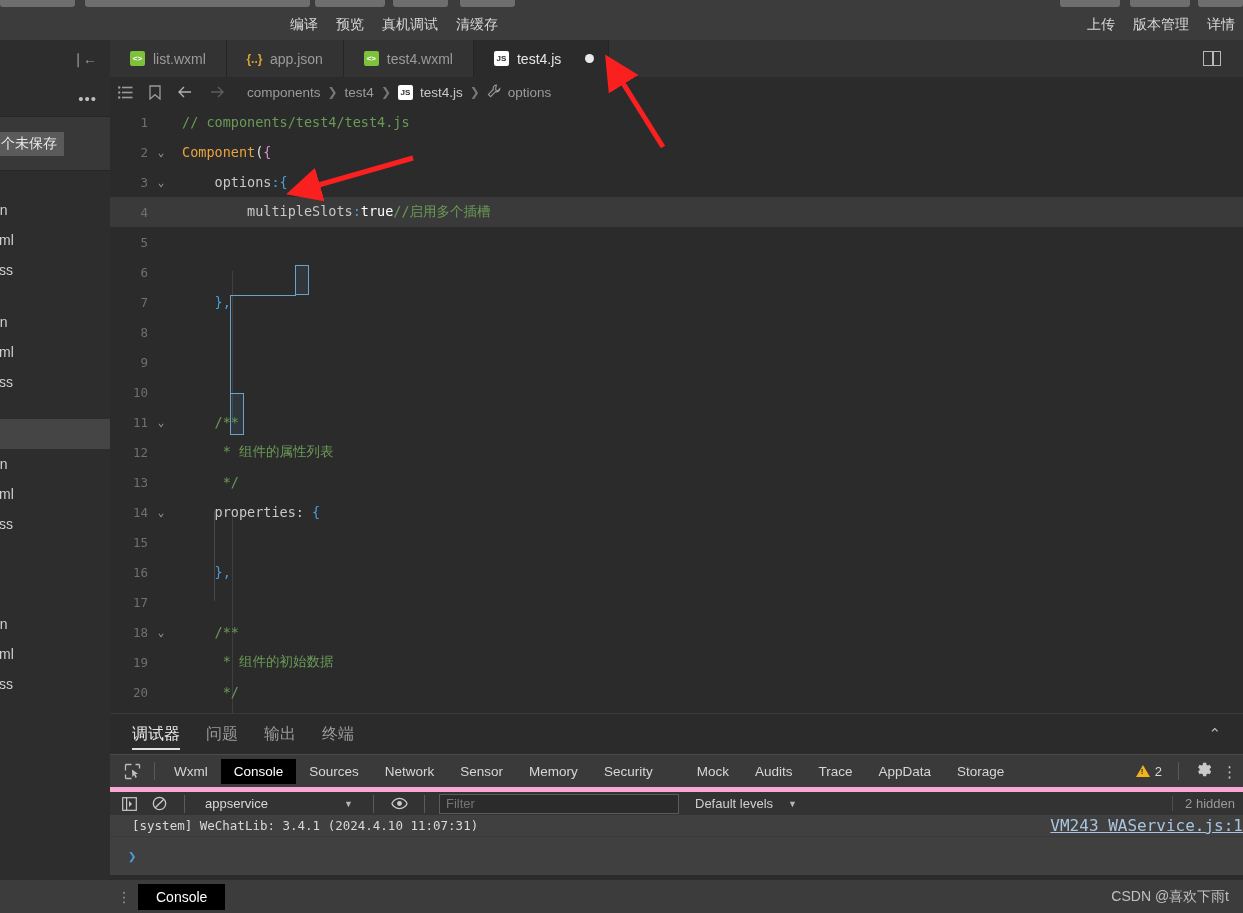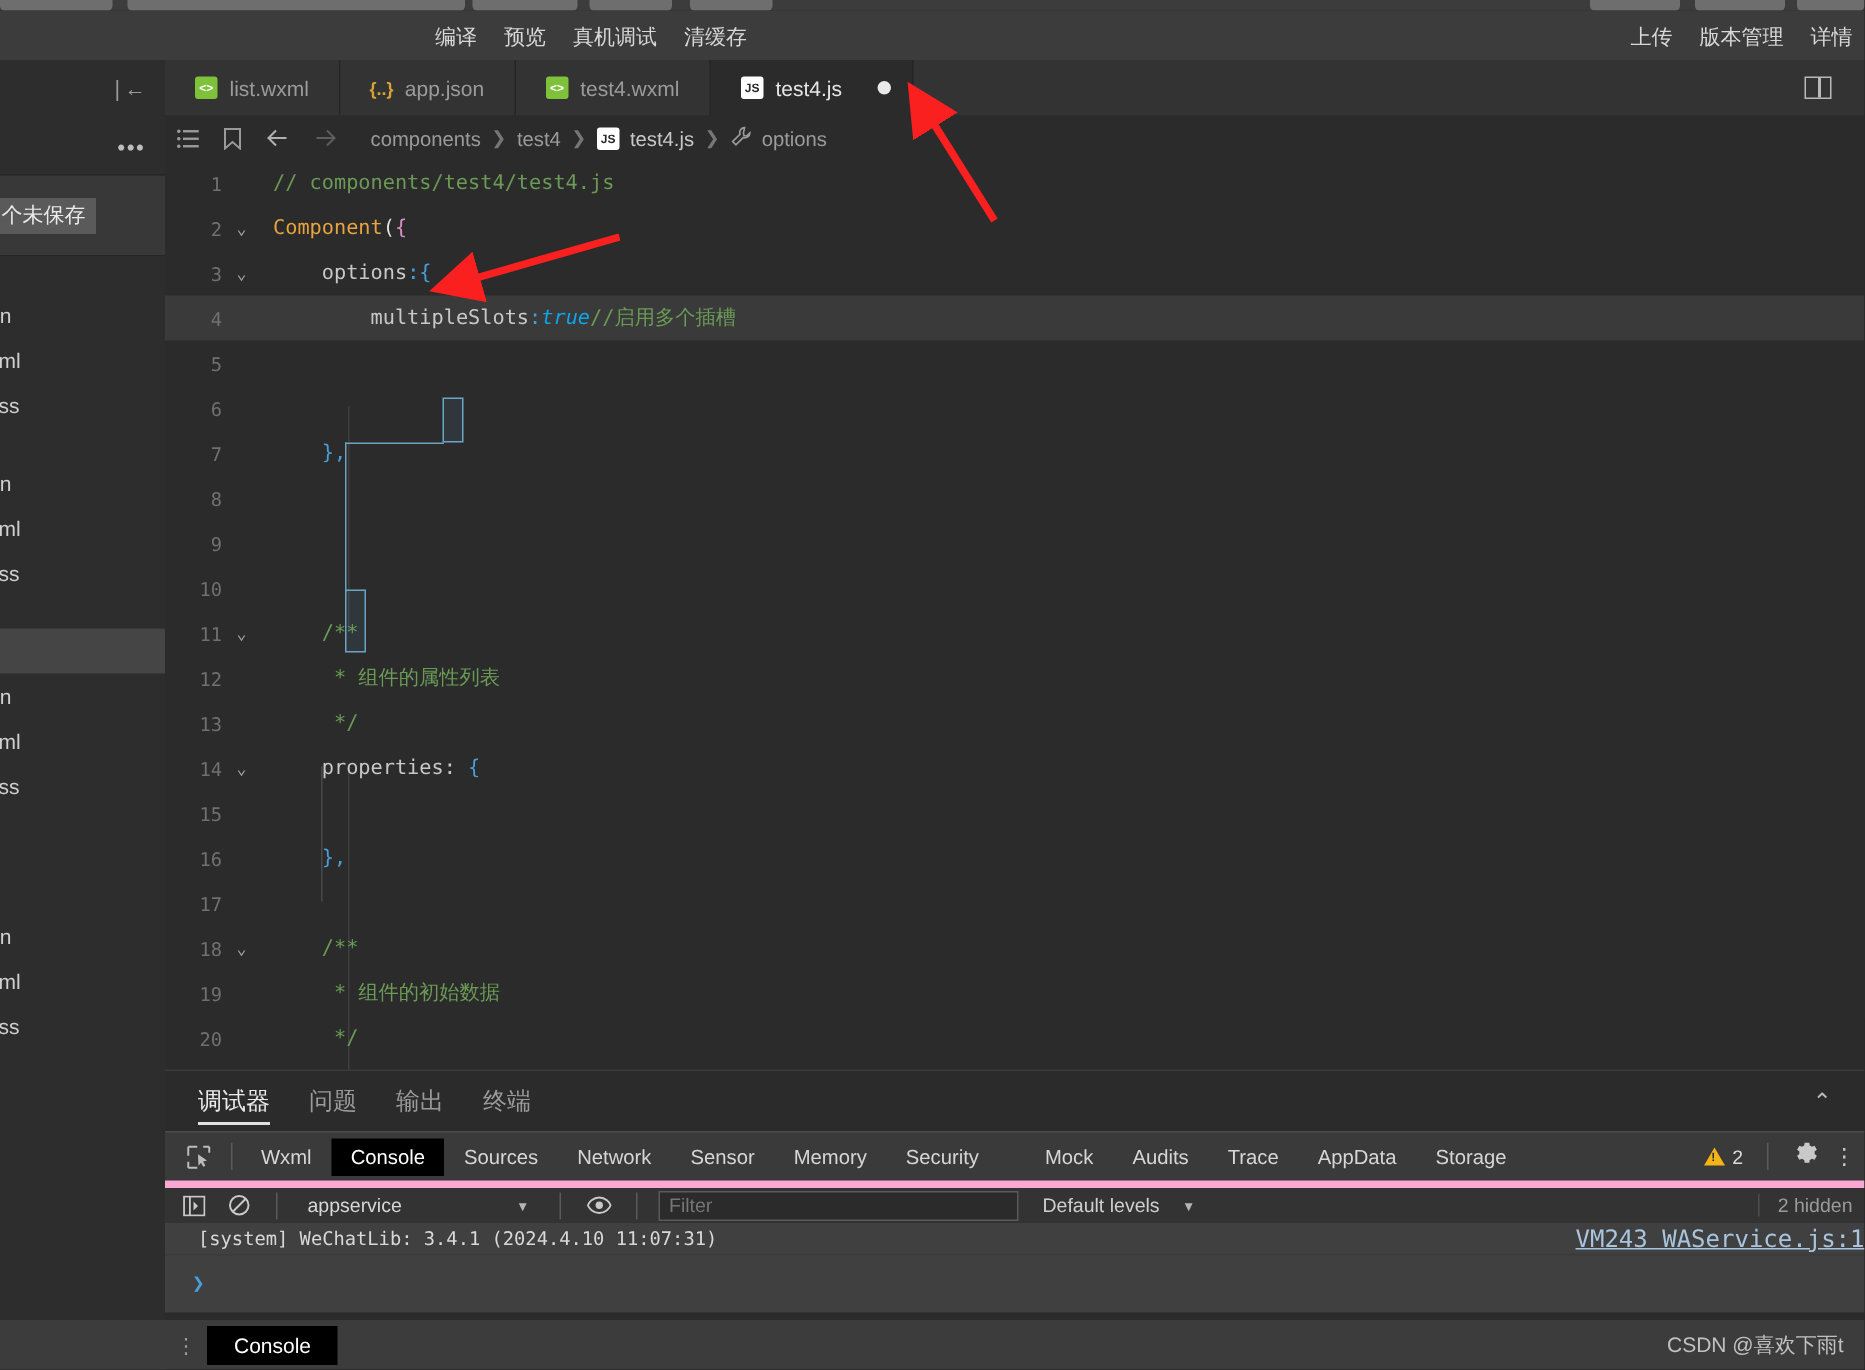--- a/index.html
+++ b/index.html
@@ -113,21 +113,21 @@
   .ln { width: 38px; flex: 0 0 38px; text-align: right; color: #707070; font-size: 12.5px; }
   .fold { width: 26px; flex: 0 0 26px; text-align: center; color: #a5a5a5; font-size: 11px; }
   .code { padding-left: 8px; color: #c8c8c8; }
   .ind { display: inline-block; }
   .c-comment { color: #6a9a56; }
   .c-fn { color: #e8a33d; }
   .c-punct { color: #e0e0e0; }
   .c-brace-pink { color: #d98fc9; }
   .c-key { color: #c8c8c8; }
   .c-colon { color: #4a9ed8; }
-  .c-true { color: #0ea5e9; font-style: italic; }
+  .c-true { color: #ffffff; }
   .c-brace-blue { color: #4a9ed8; }
 
   .guide { position: absolute; top: 0; width: 1px; background: #3f3f3f; }
   .sel-box { position: absolute; border: 1px solid #6aa3c4; background: rgba(90,150,190,.12); }
   .bracket-line { position: absolute; width: 1px; background: #6aa3c4; }
   .doc-bar { position: absolute; width: 1px; background: #4a4a4a; }
 
   
   .bottom {
     position: absolute; left: 110px; top: 713px; width: 1133px; height: 200px;

